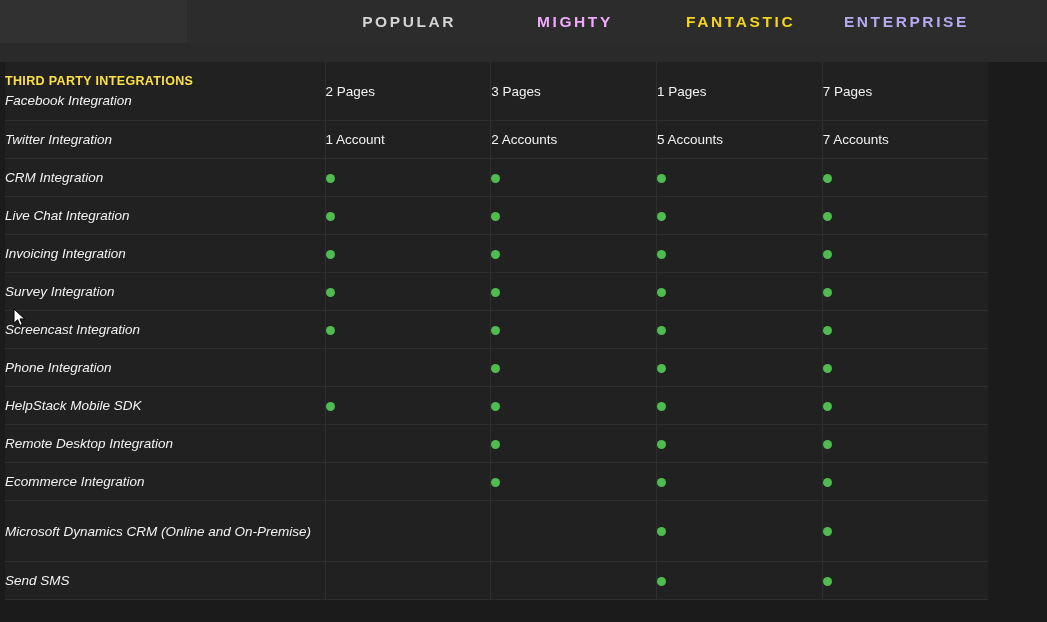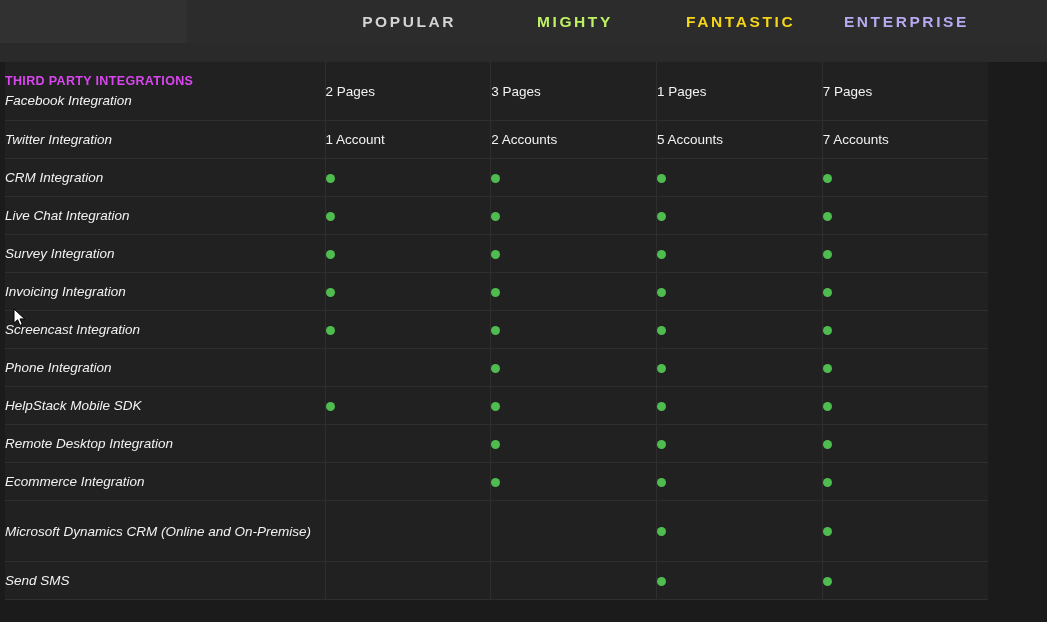--- a/index.html
+++ b/index.html
@@ -63,21 +63,21 @@
     display: flex;
     align-items: center;
     justify-content: center;
     font-size: 15.5px;
     font-weight: bold;
     letter-spacing: 2.6px;
     text-indent: 2.6px;
     white-space: nowrap;
   }
   .plan-name.popular    { color: #d4d4d4; }
-  .plan-name.mighty     { color: #bef264; }
+  .plan-name.mighty     { color: #f0abfc; }
   .plan-name.fantastic  { color: #f5d518; }
   .plan-name.enterprise { color: #b7aaf0; }
 
   
   .table-wrap {
     position: absolute;
     left: 5px;
     top: 62px;
     width: 983px;
     background: #212121;
@@ -112,21 +112,21 @@
     font-size: 13.5px;
     line-height: 19px;
   }
 
   tr.row-std td { height: 37px; }
   tr.row-tall td { height: 60px; }
   tr.row-first td { height: 58px; }
 
   .section-title {
     display: block;
-    color: #d946ef;
+    color: #fde047;
     font-size: 12.5px;
     font-weight: bold;
     letter-spacing: 0.35px;
     margin-bottom: 0;
     text-transform: uppercase;
   }
   .feature-label { display: block; font-style: italic; }
 
   .dot {
     display: inline-block;
@@ -206,30 +206,30 @@
             <td class="feature-cell">
               <span class="feature-label">Live Chat Integration</span>
             </td>
             <td class="plan-cell"><span class="dot"></span></td>
             <td class="plan-cell"><span class="dot"></span></td>
             <td class="plan-cell"><span class="dot"></span></td>
             <td class="plan-cell"><span class="dot"></span></td>
           </tr>
           <tr class="row-std">
             <td class="feature-cell">
+              <span class="feature-label">Invoicing Integration</span>
+            </td>
+            <td class="plan-cell"><span class="dot"></span></td>
+            <td class="plan-cell"><span class="dot"></span></td>
+            <td class="plan-cell"><span class="dot"></span></td>
+            <td class="plan-cell"><span class="dot"></span></td>
+          </tr>
+          <tr class="row-std">
+            <td class="feature-cell">
               <span class="feature-label">Survey Integration</span>
-            </td>
-            <td class="plan-cell"><span class="dot"></span></td>
-            <td class="plan-cell"><span class="dot"></span></td>
-            <td class="plan-cell"><span class="dot"></span></td>
-            <td class="plan-cell"><span class="dot"></span></td>
-          </tr>
-          <tr class="row-std">
-            <td class="feature-cell">
-              <span class="feature-label">Invoicing Integration</span>
             </td>
             <td class="plan-cell"><span class="dot"></span></td>
             <td class="plan-cell"><span class="dot"></span></td>
             <td class="plan-cell"><span class="dot"></span></td>
             <td class="plan-cell"><span class="dot"></span></td>
           </tr>
           <tr class="row-std">
             <td class="feature-cell">
               <span class="feature-label">Screencast Integration</span>
             </td>

